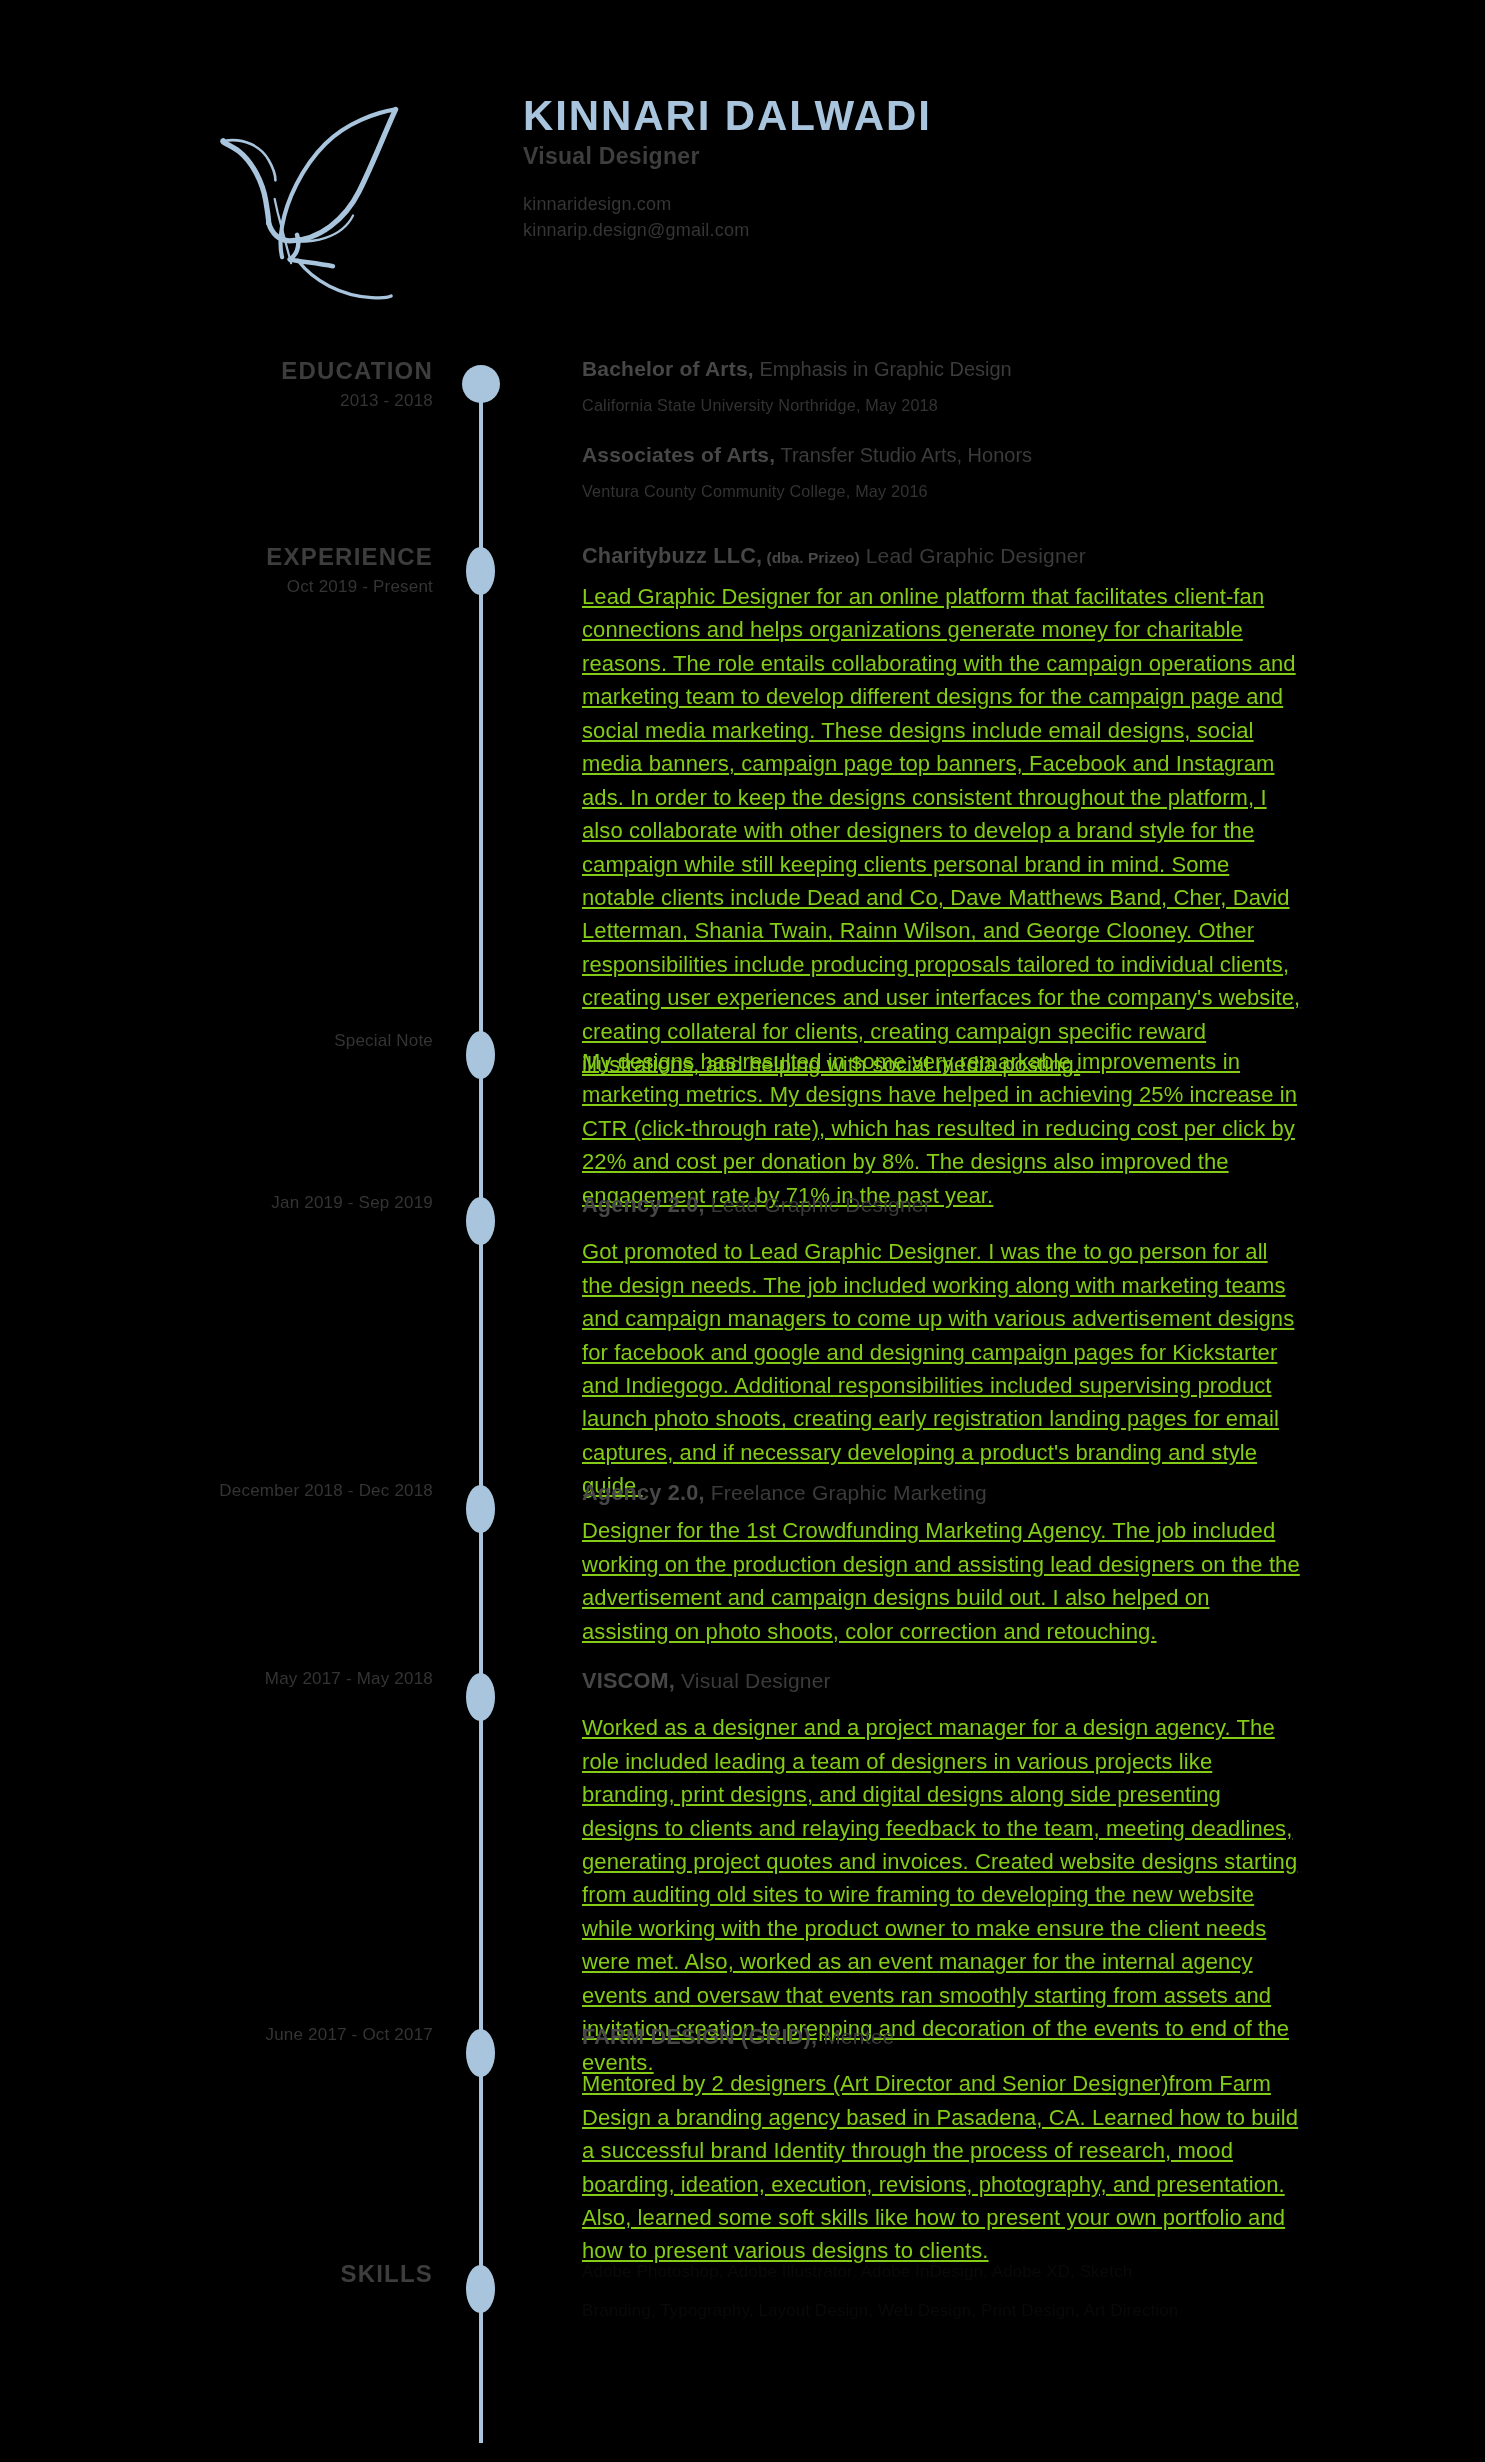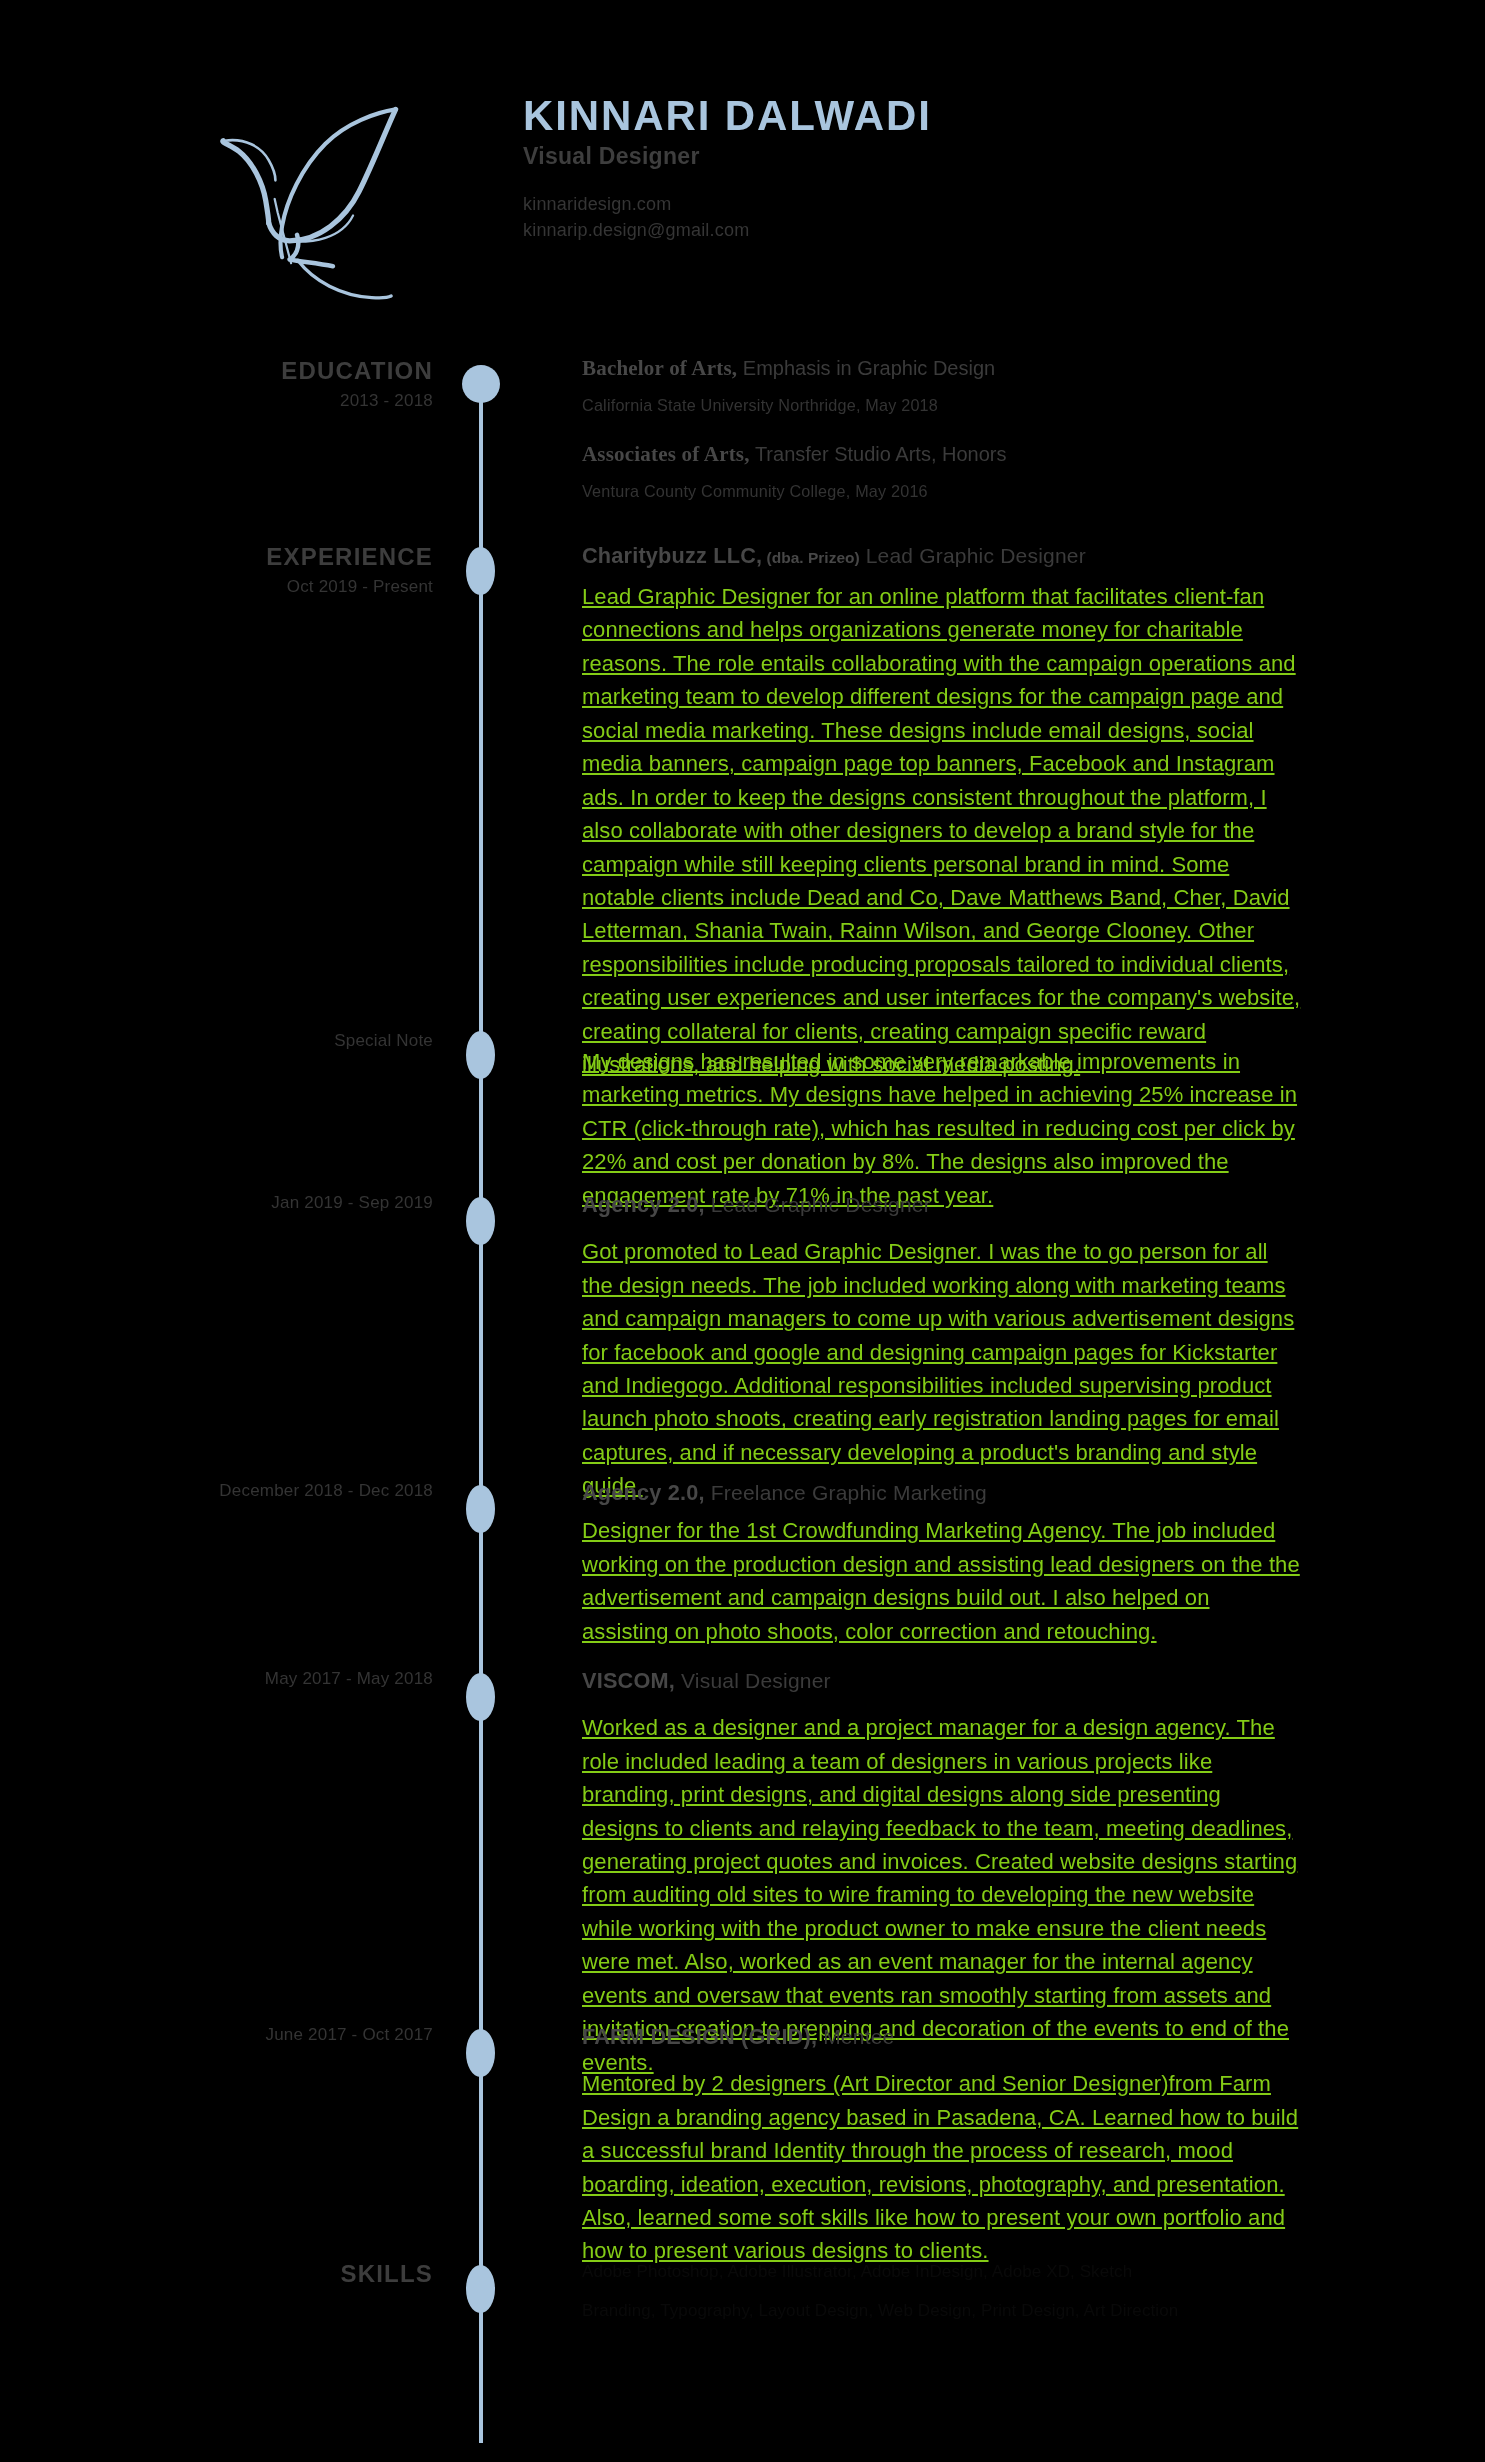--- a/index.html
+++ b/index.html
@@ -66,21 +66,21 @@
   .job-company {
     font-size:21.7px; font-weight:bold; letter-spacing:0.2px; color:#474747;
   }
   .job-dba { font-size:15.5px; font-weight:bold; color:#474747; }
   .job-role {
     font-size:21px; color:#3b3b3b; letter-spacing:0.2px; font-weight:normal;
   }
 
   .edu-head { line-height:1.2; }
   .edu-degree {
-    font-size:21px; font-weight:bold; color:#474747; letter-spacing:0.2px;font-family:Liberation Serif, serif;
+    font-size:21px; font-weight:bold; color:#474747; letter-spacing:0.2px;
   }
   .edu-emph { font-size:20px; color:#3b3b3b; font-weight:normal; }
   .edu-school {
     font-size:16.2px; color:#333; letter-spacing:0.2px; margin-top:13px; line-height:1.4;
   }
 
   .body-text {
     font-size:22px; line-height:1.52; color:#84cc16;
     letter-spacing:0.1px; margin-top:10.8px;text-decoration:underline;
   }

